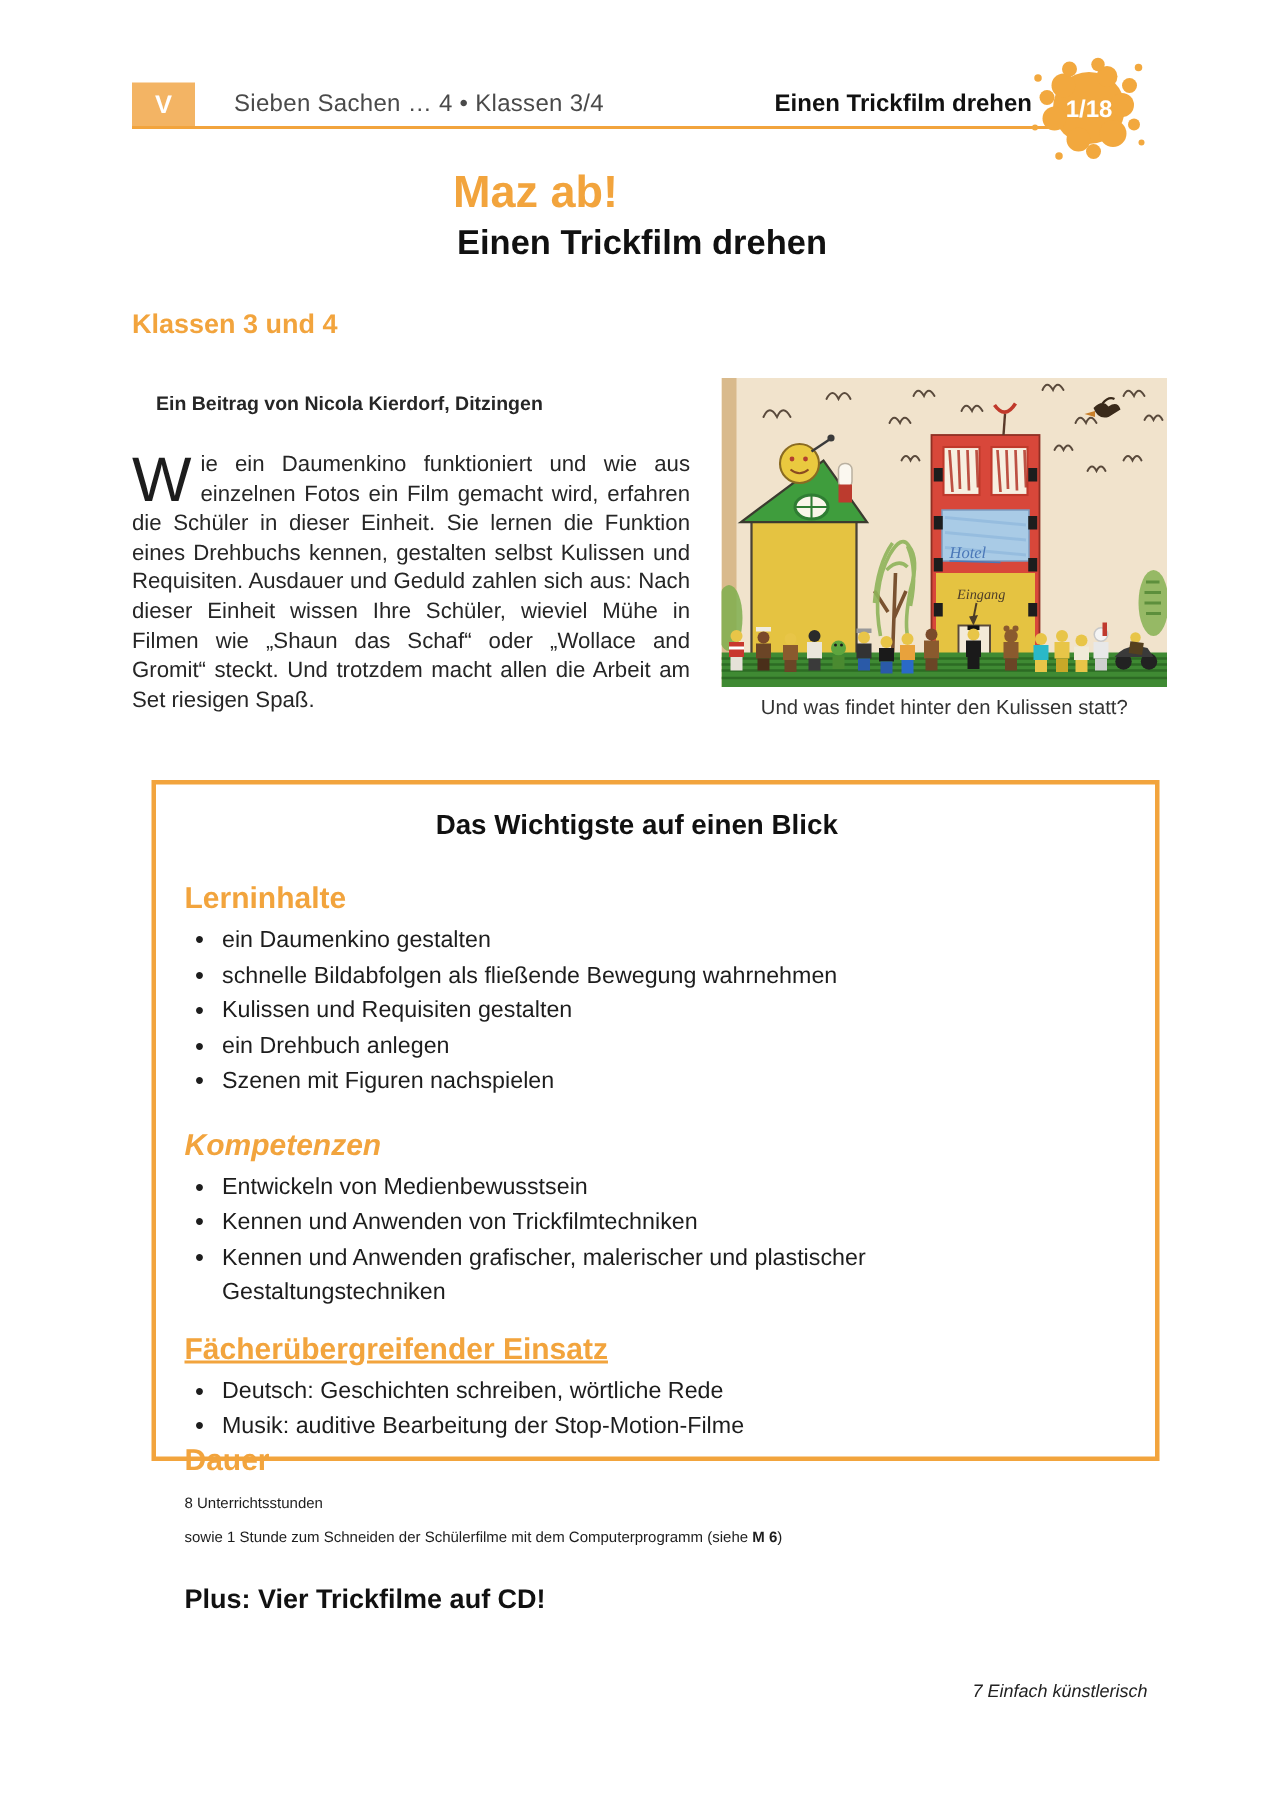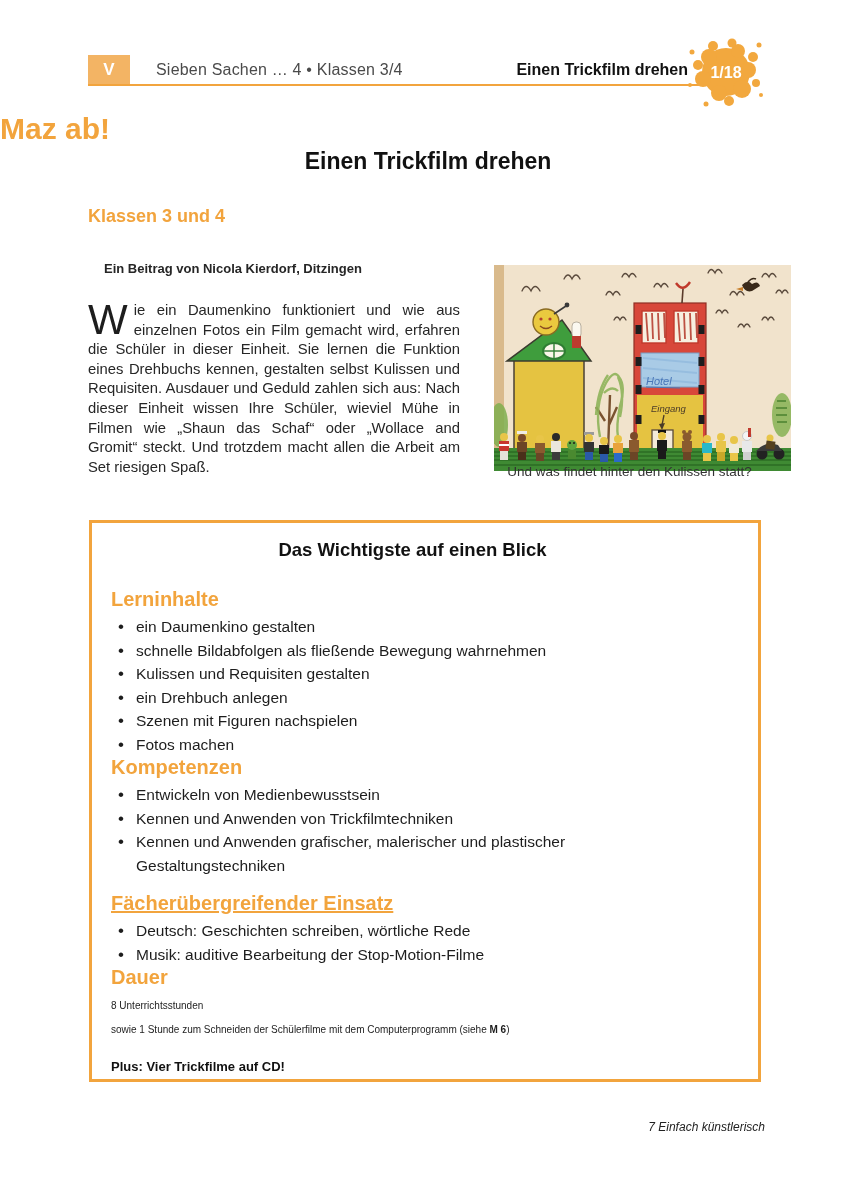--- a/index.html
+++ b/index.html
@@ -22,66 +22,66 @@
   .v-tab{
     width:42px;height:29px;background:var(--tab);color:#fff;
     font-weight:bold;font-size:17px;display:flex;align-items:center;justify-content:center;
     flex:0 0 auto;
   }
   .header-series{margin-left:26px;font-size:16px;color:#4a4a4a;letter-spacing:.2px;}
   .header-topic{margin-left:auto;margin-right:54px;font-size:16px;font-weight:bold;color:#111;}
   .splat{position:absolute;left:688px;top:36px;width:76px;height:72px;}
   
   .page-title{
-    position:absolute;left:0;top:112px;width:714px;margin:0;
+    position:absolute;left:0;top:112px;width:714px;margin:0;text-align:center;
     font-size:30px;line-height:34px;font-weight:bold;color:var(--accent);
   }
   .page-subtitle{
     position:absolute;left:0;top:148px;width:856px;margin:0;text-align:center;
     font-size:23px;line-height:27px;font-weight:bold;color:#111;
   }
   .grade-heading{
     position:absolute;left:88px;top:206px;margin:0;
     font-size:18px;font-weight:bold;color:var(--accent);
   }
   .byline{position:absolute;left:88px;top:245px;margin:16px;font-size:13px;font-weight:bold;}
   
   .intro{
     position:absolute;left:88px;top:301px;width:372px;margin:0;
     font-size:14.8px;line-height:19.6px;text-align:justify;
   }
   .dropcap{
     float:left;font-size:42px;line-height:33px;padding:2px 6px 0 0;font-weight:400;color:#1d1d1d;
   }
   
-  .photo{position:absolute;left:481px;top:252px;width:297px;height:247px;margin:13px;}
+  .photo{position:absolute;left:481px;top:252px;width:297px;height:247px;margin:0;font-family:Liberation Serif, serif;}
   .photo svg{display:block;width:297px;height:206px;}
   .caption{
     position:absolute;left:481px;top:464px;width:297px;margin:0;
     text-align:center;font-size:13.5px;color:#333;
   }
   
   .overview-box{
-    position:absolute;left:89px;top:520px;width:672px;height:562px;
+    position:absolute;left:101px;top:520px;width:672px;height:454px;
     border:3px solid var(--accent);box-sizing:border-box;
     padding:13px 44px 0 19px;
   }
   .box-title{margin:3px 0 0;text-align:center;font-size:18.5px;font-weight:bold;color:#111;}
   .box-h{font-size:20px;font-weight:bold;color:var(--accent);margin:0 0 4px;}
-  .m28{margin-top:27px;} .m20{} .m16{margin-top:15px;text-decoration:underline;} .m17{}
+  .m28{margin-top:27px;} .m20{margin-top:20px;font-style:italic;} .m16{margin-top:15px;text-decoration:underline;} .m17{}
   .box ul,.overview-box ul{list-style:none;margin:0;padding:0;}
   .overview-box li{
     position:relative;padding-left:25px;font-size:15.5px;line-height:23.5px;color:#1d1d1d;
   }
   .overview-box li::before{
     content:"\2022";position:absolute;left:7px;top:0;font-size:17px;color:#1d1d1d;
   }
   .dauer-line{margin:0;font-size:10px;line-height:23.5px;color:#1d1d1d;}
   .dauer-first{margin-top:5px;}
-  .plus-line{margin:18px 0 0;font-size:13px;font-weight:bold;color:#111;}
+  .plus-line{margin:18px 0 0;font-size:18px;font-weight:bold;color:#111;}
   
   .footer{
     position:absolute;right:91px;top:1120px;margin:0;
     font-size:12px;font-style:italic;color:#222;
   }
 </style>
 </head>
 <body>
 
 <div class="page">
@@ -324,21 +324,20 @@
   <section class="overview-box">
     <h2 class="box-title">Das Wichtigste auf einen Blick</h2>
 
     <h3 class="box-h m28">Lerninhalte</h3>
     <ul>
       <li>ein Daumenkino gestalten</li>
       <li>schnelle Bildabfolgen als fließende Bewegung wahrnehmen</li>
       <li>Kulissen und Requisiten gestalten</li>
       <li>ein Drehbuch anlegen</li>
       <li>Szenen mit Figuren nachspielen</li>
-      <li>Fotos machen</li>
     </ul>
 
     <h3 class="box-h m20">Kompetenzen</h3>
     <ul>
       <li>Entwickeln von Medienbewusstsein</li>
       <li>Kennen und Anwenden von Trickfilmtechniken</li>
       <li>Kennen und Anwenden grafischer, malerischer und plastischer Gestaltungstechniken</li>
     </ul>
 
     <h3 class="box-h m16">Fächerübergreifender Einsatz</h3>

